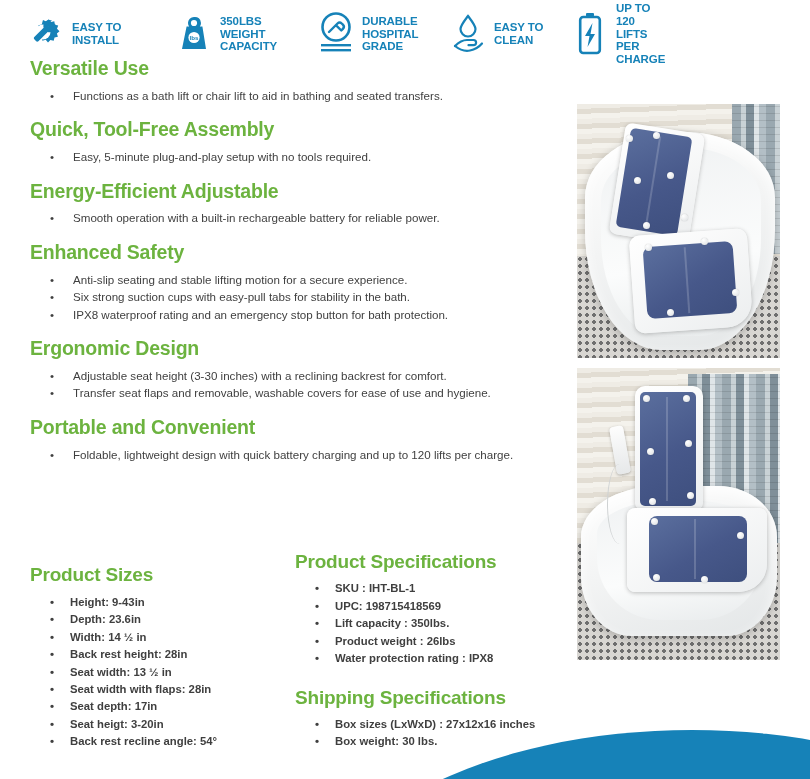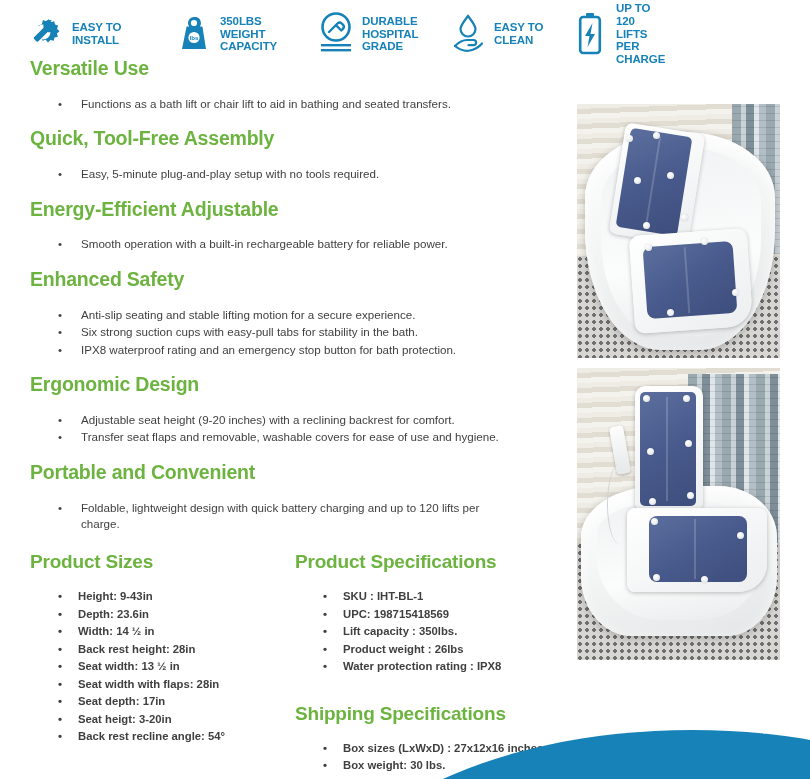--- a/index.html
+++ b/index.html
@@ -73,21 +73,21 @@
     color: #6cb33f;
     font-size: 19.5px;
     font-weight: bold;
     margin: 0 0 7px 0;
     line-height: 1.12;
     letter-spacing: -0.2px;
   }
   .block { margin-bottom: 15px; }
   ul.bullets {
     list-style: none;
-    margin: 16px;
+    margin: 8px;
     padding: 0;
   }
   ul.bullets > li {
     position: relative;
     padding-left: 35px;
     font-size: 11.6px;
     line-height: 1.42;
     color: #3f3f3f;
     margin-bottom: 1px;
   }
@@ -101,21 +101,21 @@
   }
   li.justify { text-align: justify; padding-right: 18px; }
 
   
   .spec-area {
     position: absolute;
     left: 30px;
     top: 551px;
     width: 530px;
     display: flex;
-    align-items: flex-start;
+    align-items: flex-end;
   }
   .spec-col-left  { width: 265px; }
   .spec-col-right { width: 265px; }
   .spec-area h2.section-title { font-size: 19px; margin-bottom: 6px; }
   .spec-area ul.bullets > li {
     font-size: 11.3px;
     line-height: 1.46;
     padding-left: 32px;
     font-weight: bold;
   }
@@ -348,21 +348,21 @@
     <ul class="bullets">
       <li>Anti-slip seating and stable lifting motion for a secure experience.</li>
       <li>Six strong suction cups with easy-pull tabs for stability in the bath.</li>
       <li class="justify">IPX8 waterproof rating and an emergency stop button for bath protection.</li>
     </ul>
   </div>
 
   <div class="block">
     <h2 class="section-title">Ergonomic Design</h2>
     <ul class="bullets">
-      <li>Adjustable seat height (9-20 inches) with a reclining backrest for comfort.</li>
+      <li>Adjustable seat height (3-30 inches) with a reclining backrest for comfort.</li>
       <li>Transfer seat flaps and removable, washable covers for ease of use and hygiene.</li>
     </ul>
   </div>
 
   <div class="block">
     <h2 class="section-title">Portable and Convenient</h2>
     <ul class="bullets">
       <li>Foldable, lightweight design with quick battery charging and up to 120 lifts per charge.</li>
     </ul>
   </div>

